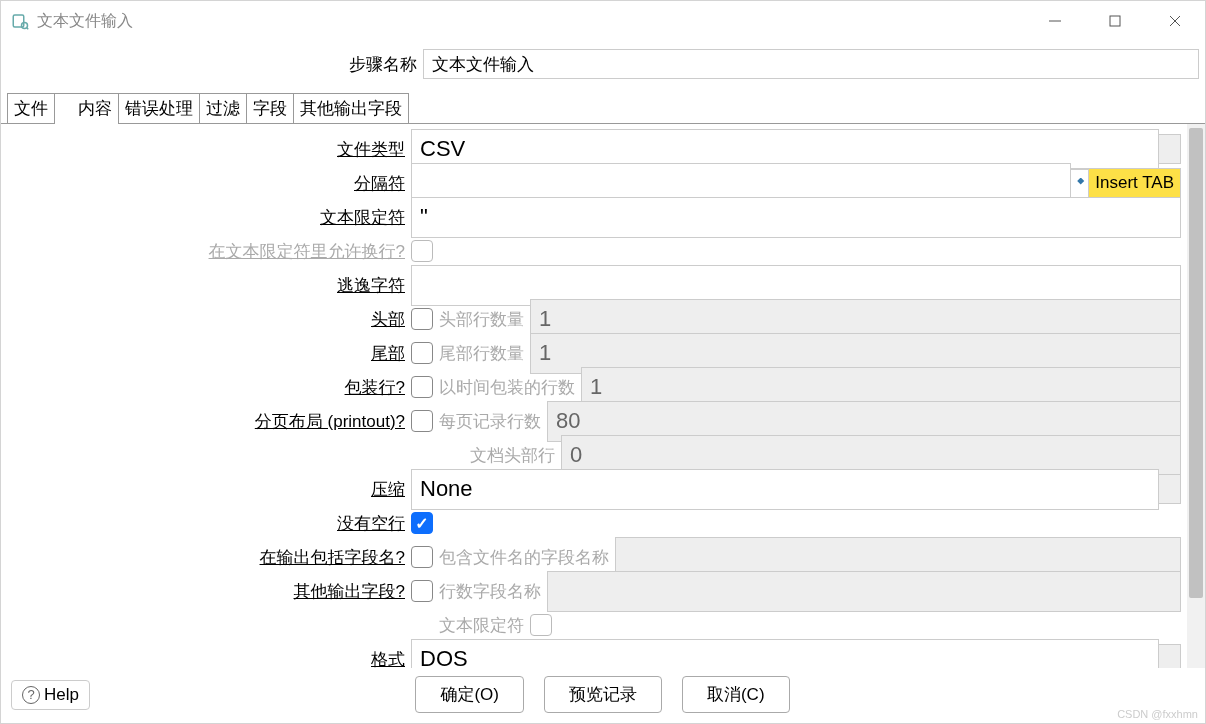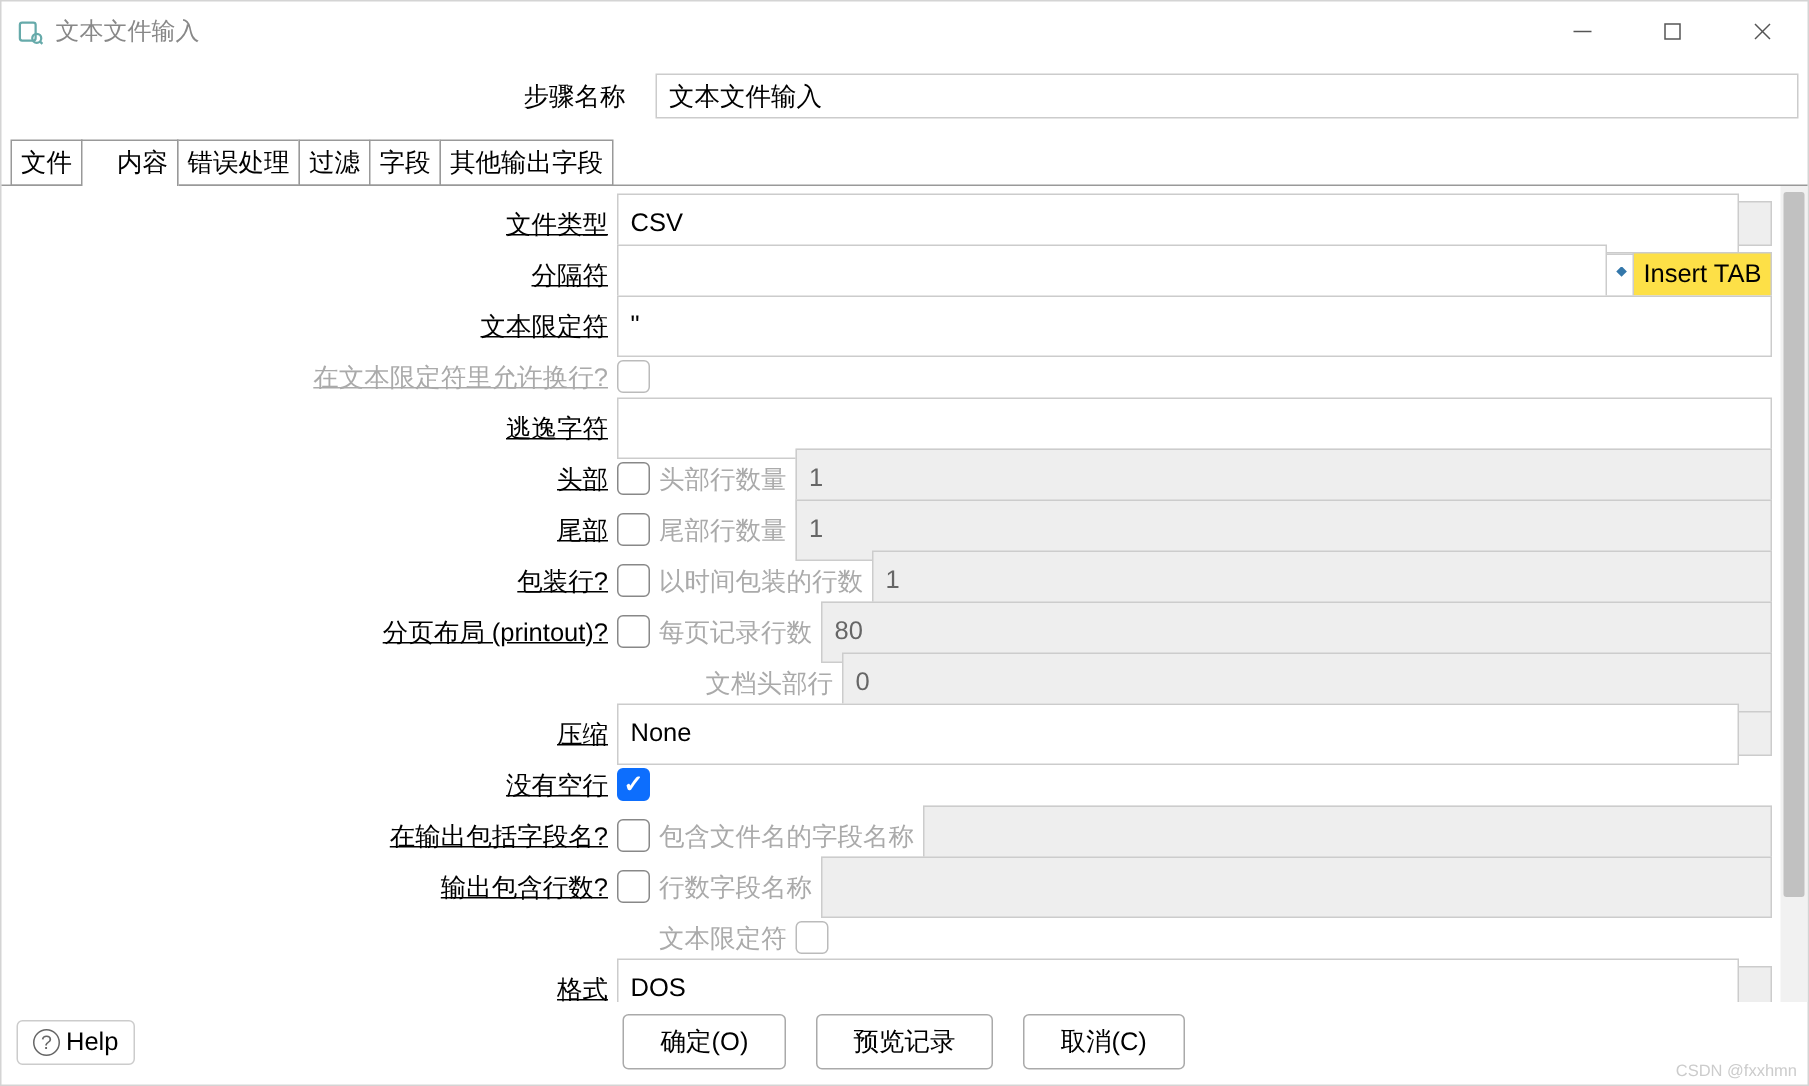--- a/index.html
+++ b/index.html
@@ -7,38 +7,38 @@
 
 .window { width: 100%; height: 100%; border: 1px solid #d4d4d4; display: flex; flex-direction: column; background: #fff; }
 
 .titlebar { height: 40px; display: flex; align-items: center; padding-left: 10px; }
 .titlebar-icon { width: 18px; height: 18px; margin-right: 8px; }
 .titlebar-title { color: #888; font-size: 16px; flex: 1; }
 .win-controls { display: flex; }
 .win-btn { width: 60px; height: 40px; display: flex; align-items: center; justify-content: center; color: #555; }
 .win-btn svg { width: 14px; height: 14px; }
 
-.step-row { display: flex; align-items: center; padding: 8px 6px 14px 0; gap: 14px; }
+.step-row { display: flex; align-items: center; padding: 8px 6px 14px 0; }
 .step-row .lbl { width: 422px; text-align: right; padding-right: 6px; font-size: 17px; }
 .step-row input { flex: 1; height: 30px; border: 1px solid #ccc; padding: 2px 8px; font-size: 17px; }
 
 .tabs { display: flex; padding-left: 6px; }
 .tab { border: 1px solid #999; border-bottom: none; padding: 3px 6px; font-size: 17px; background: #fff; margin-right: -1px; position: relative; }
 .tab.active { z-index: 2; padding-left: 23px; }
 .tab:not(.active) { border-bottom: 1px solid #999; }
 
 .tab-panel { border-top: 1px solid #999; flex: 1; display: flex; position: relative; overflow: hidden; margin-top: -1px; }
 .form-area { flex: 1; overflow-y: auto; padding: 8px 6px 8px 0; }
 .scrollbar-track { width: 18px; background: #f1f1f1; position: relative; }
 .scrollbar-thumb { position: absolute; left: 2px; right: 2px; top: 4px; height: 470px; background: #c1c1c1; border-radius: 2px; }
 
 .frow { display: flex; align-items: center; height: 34px; }
 .flabel { width: 410px; text-align: right; padding-right: 6px; font-size: 17px; text-decoration: underline; }
 .flabel.dim { color: #aaa; }
-.finput { flex: 1; height: 41px; border: 1px solid #ccc; padding: 2px 8px; font-size: 17px; background: #fff; margin-right: 0; }
+.finput { flex: 1; height: 41px; border: 1px solid #ccc; padding: 2px 8px; font-size: 22px; background: #fff; margin-right: 0; }
 .finput.disabled { background: #eee; color: #666; }
 .checkbox { width: 22px; height: 22px; border: 1px solid #888; border-radius: 4px; background: #fff; display: inline-flex; align-items: center; justify-content: center; flex-shrink: 0; }
 .checkbox.checked { background: #0d6efd; border-color: #0d6efd; }
 .checkbox.checked::after { content: '✓'; color: #fff; font-size: 16px; font-weight: bold; }
 .checkbox.dim { border-color: #bbb; }
 .sublabel { color: #aaa; font-size: 17px; padding: 0 6px; }
 .sublabel2 { color: #aaa; font-size: 17px; padding: 0 6px; }
 
 .diamond { width: 18px; height: 30px; border: 1px solid #ccc; border-left: none; display: flex; align-items: center; justify-content: center; flex-shrink: 0; }
 .diamond svg { width: 10px; height: 10px; }
@@ -166,21 +166,21 @@
         <div class="flabel">没有空行</div>
         <span class="checkbox checked"></span>
       </div>
       <div class="frow">
         <div class="flabel">在输出包括字段名?</div>
         <span class="checkbox"></span>
         <span class="sublabel">包含文件名的字段名称</span>
         <input class="finput disabled" style="">
       </div>
       <div class="frow">
-        <div class="flabel">输出包含行数?</div>
+        <div class="flabel">其他输出字段?</div>
         <span class="checkbox"></span>
         <span class="sublabel">行数字段名称</span>
         <input class="finput disabled" style="">
       </div>
       <div class="frow">
         <div class="flabel"></div>
         <span style="width:22px"></span>
         <span class="sublabel2">文本限定符</span>
         <span class="checkbox dim"></span>
       </div>

